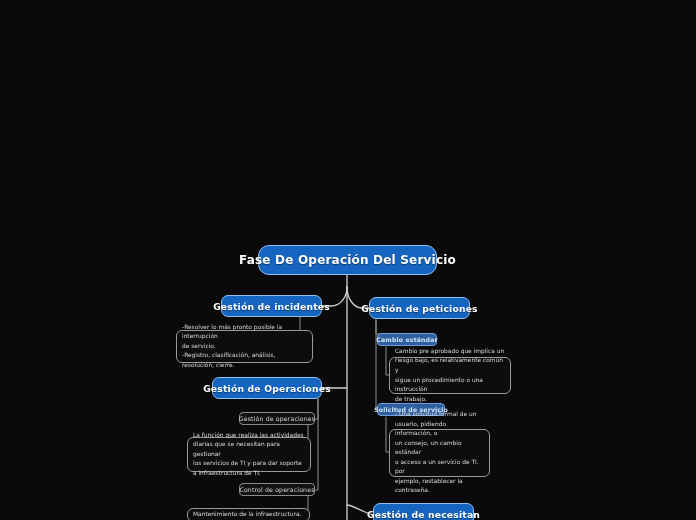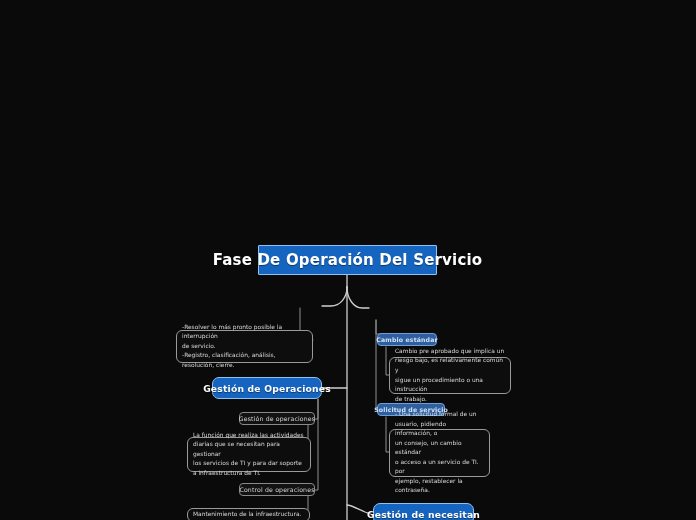--- a/index.html
+++ b/index.html
@@ -38,22 +38,22 @@
   .node.primary {
     background: #1565C0;
     border: 1.4px solid #8fc2f0;
     border-radius: 7px;
     color: #ffffff;
     font-weight: bold;
     letter-spacing: .2px;
     text-shadow: 0 1px 1px rgba(0,0,0,.45);
   }
   .node.root {
-    font-size: 15px;
-    border-radius: 1px;
+    font-size: 12px;
+    border-radius: 11px;
     border-width: 1.6px;
   }
   .node.topic {
     font-size: 9.2px;
   }
 
   
   .node.subtopic {
     background: #2f5f9e;
     border: 1px solid #6f9ed6;
@@ -132,30 +132,36 @@
       <path d="M308,425 L308,453 L304,453"></path>
 
       <path d="M308,496 L308,515 L304,515"></path>
     </g>
   </svg>
 
   <div class="node primary root" style="left:258px; top:245px; width:179px; height:30px;">
     <span>Fase De Operación Del Servicio</span>
   </div>
 
+  <div class="node primary topic" style="left:221px; top:295px; width:101px; height:22px;">
+    <span>Gestión de incidentes</span>
+  </div>
 
   <div class="node note" style="left:176px; top:330px; width:137px; height:33px;">
     <div>
       <span class="note-line">-Resolver lo más pronto posible la interrupción</span>
       <span class="note-line"> de servicio.</span>
       <span class="note-line">-Registro, clasificación, análisis,</span>
       <span class="note-line">resolución, cierre.</span>
     </div>
   </div>
 
+  <div class="node primary topic" style="left:369px; top:297px; width:101px; height:22px;">
+    <span>Gestión de peticiones</span>
+  </div>
 
   <div class="node subtopic" style="left:377px; top:333px; width:60px; height:13px;">
     <span>Cambio estándar</span>
   </div>
 
   <div class="node note" style="left:389px; top:357px; width:122px; height:37px;">
     <div>
       <span class="note-line">Cambio pre aprobado que implica un</span>
       <span class="note-line">riesgo bajo, es relativamente común y</span>
       <span class="note-line">sigue un procedimiento o una instrucción</span>

